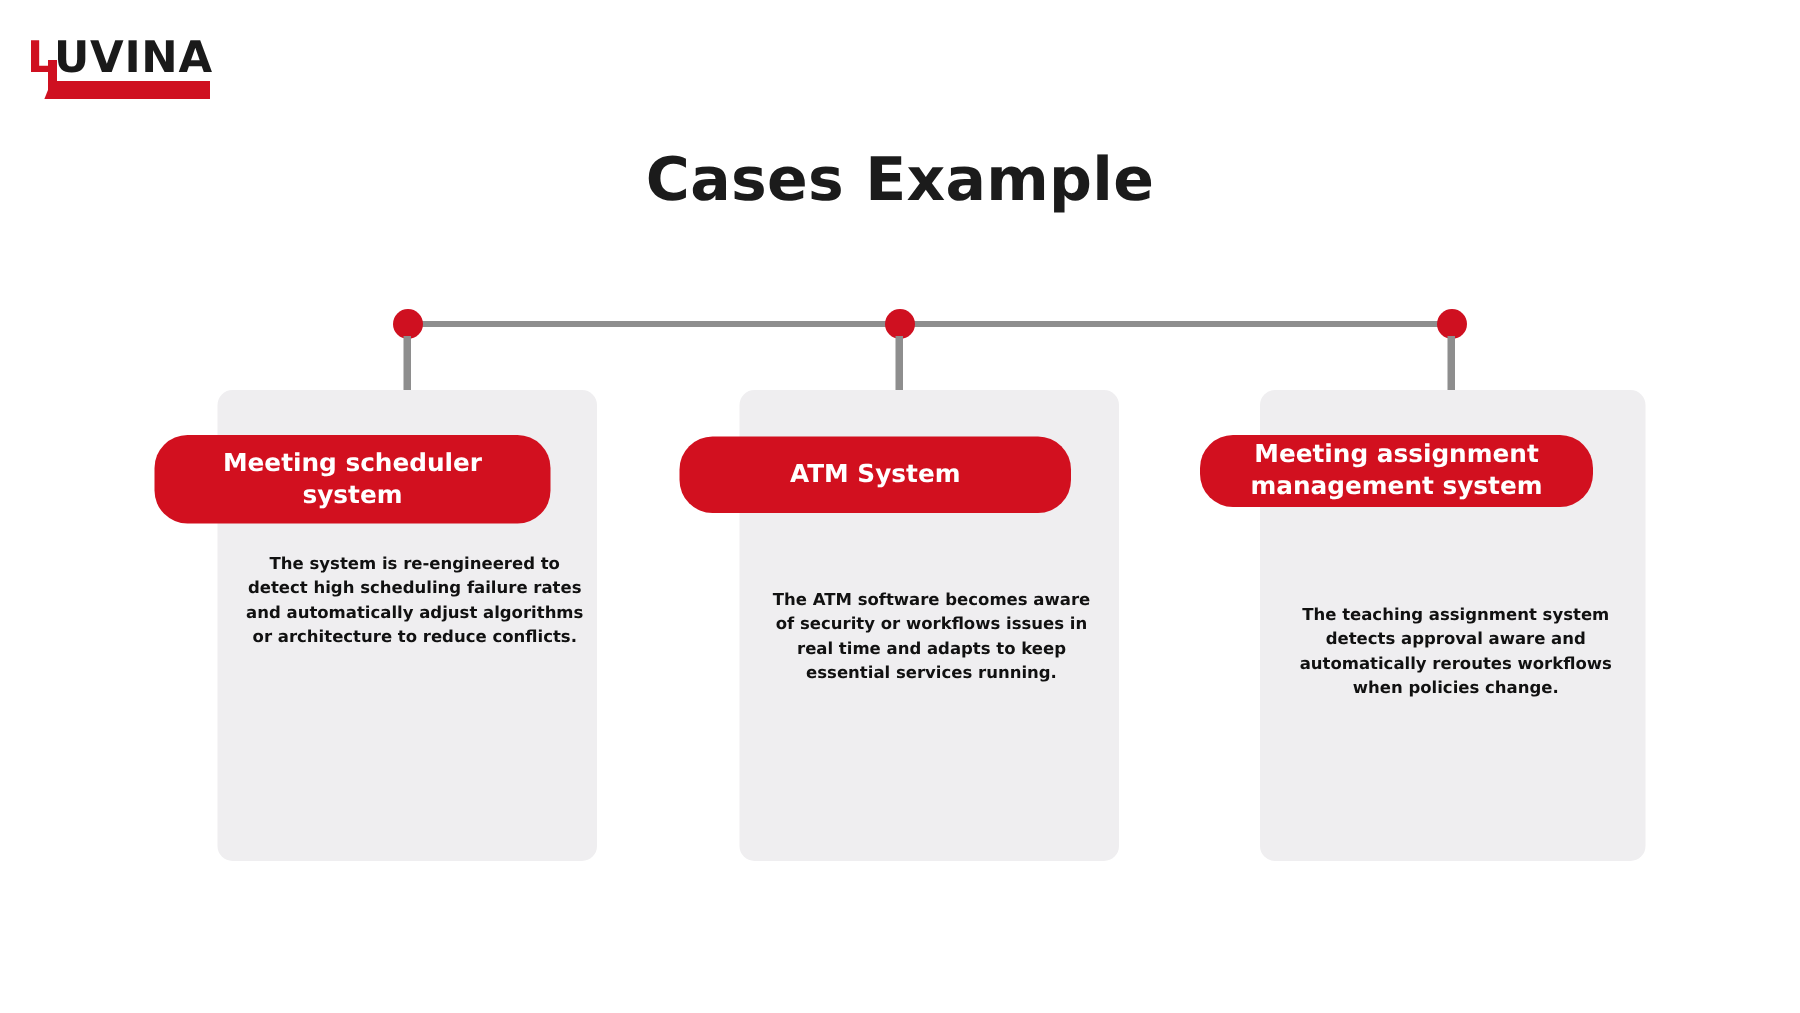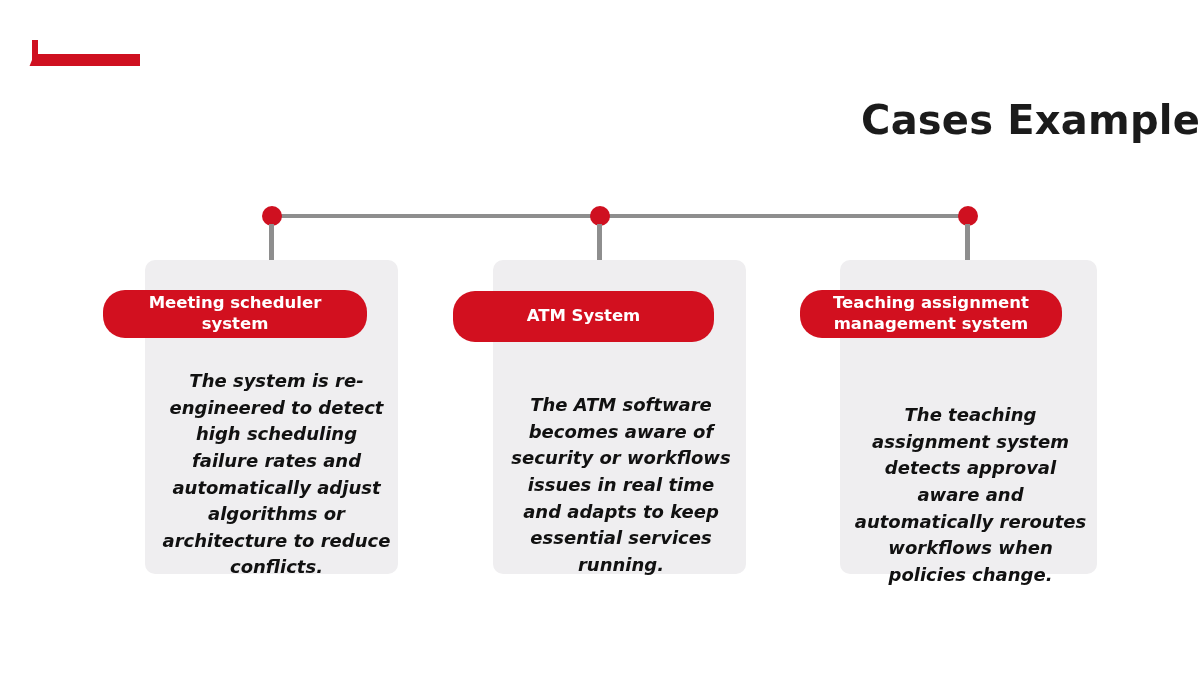--- a/index.html
+++ b/index.html
@@ -64,21 +64,21 @@
     height: 24px;
     background: #cf1020;
   }
 
   
   .page-title {
     position: absolute;
     left: 0;
     right: 0;
     top: 97px;
-    text-align: right;
+    text-align: center;
     font-family: "DejaVu Sans", sans-serif;
     font-size: 40px;
     font-weight: bold;
     color: #1b1b1b;
     letter-spacing: 0.2px;
   }
 
   
   .timeline {
     position: absolute;
@@ -129,59 +129,59 @@
     font-weight: bold;
     font-size: 16.5px;
     text-align: center;
     display: flex;
     align-items: center;
     justify-content: center;
     line-height: 1.25;
     padding: 0 14px;
     box-sizing: border-box;
   }
-  .label-1 { left: 103px; top: 290px; width: 264px; height: 48px; }
+  .label-1 { left: 103px; top: 290px; width: 264px; height: 59px; }
   .label-2 { left: 453px; top: 291px; width: 261px; height: 51px; }
   .label-3 { left: 800px; top: 290px; width: 262px; height: 48px; }
 
   .card-body {
     position: absolute;
     font-family: "DejaVu Sans", sans-serif;
     font-weight: bold;
-    font-size: 18px;
+    font-size: 11px;
     color: #111111;
     line-height: 1.48;
     text-align: center;
-    font-style: italic;
   }
   .body-1 { left: 160px; top: 368px; width: 233px; }
   .body-2 { left: 510px; top: 392px; width: 222px; }
   .body-3 { left: 853px; top: 402px; width: 235px; }
 </style>
 </head>
 <body>
 
 <div class="logo">
   <div class="logo-bar-left"></div>
+  <div class="logo-text"><span class="red-l">L</span><span>UVINA</span></div>
   <div class="logo-swoosh"></div>
 </div>
 
 <div class="page-title">Cases Example</div>
 
 <div class="timeline"></div>
 <div class="node node-1"></div>
 <div class="node node-2"></div>
 <div class="node node-3"></div>
 <div class="stem stem-1"></div>
 <div class="stem stem-2"></div>
 <div class="stem stem-3"></div>
 
 <div class="card card-1"></div>
 <div class="card card-2"></div>
 <div class="card card-3"></div>
 
 <div class="card-label label-1">Meeting scheduler system</div>
 <div class="card-label label-2">ATM System</div>
-<div class="card-label label-3">Teaching assignment management system</div>
+<div class="card-label label-3">Meeting assignment management system</div>
 
 <div class="card-body body-1">The system is re-engineered to detect high scheduling failure rates and automatically adjust algorithms or architecture to reduce conflicts.</div>
 <div class="card-body body-2">The ATM software becomes aware of security or workflows issues in real time and adapts to keep essential services running.</div>
 <div class="card-body body-3">The teaching assignment system detects approval aware and automatically reroutes workflows when policies change.</div>
 
 </body></html>

